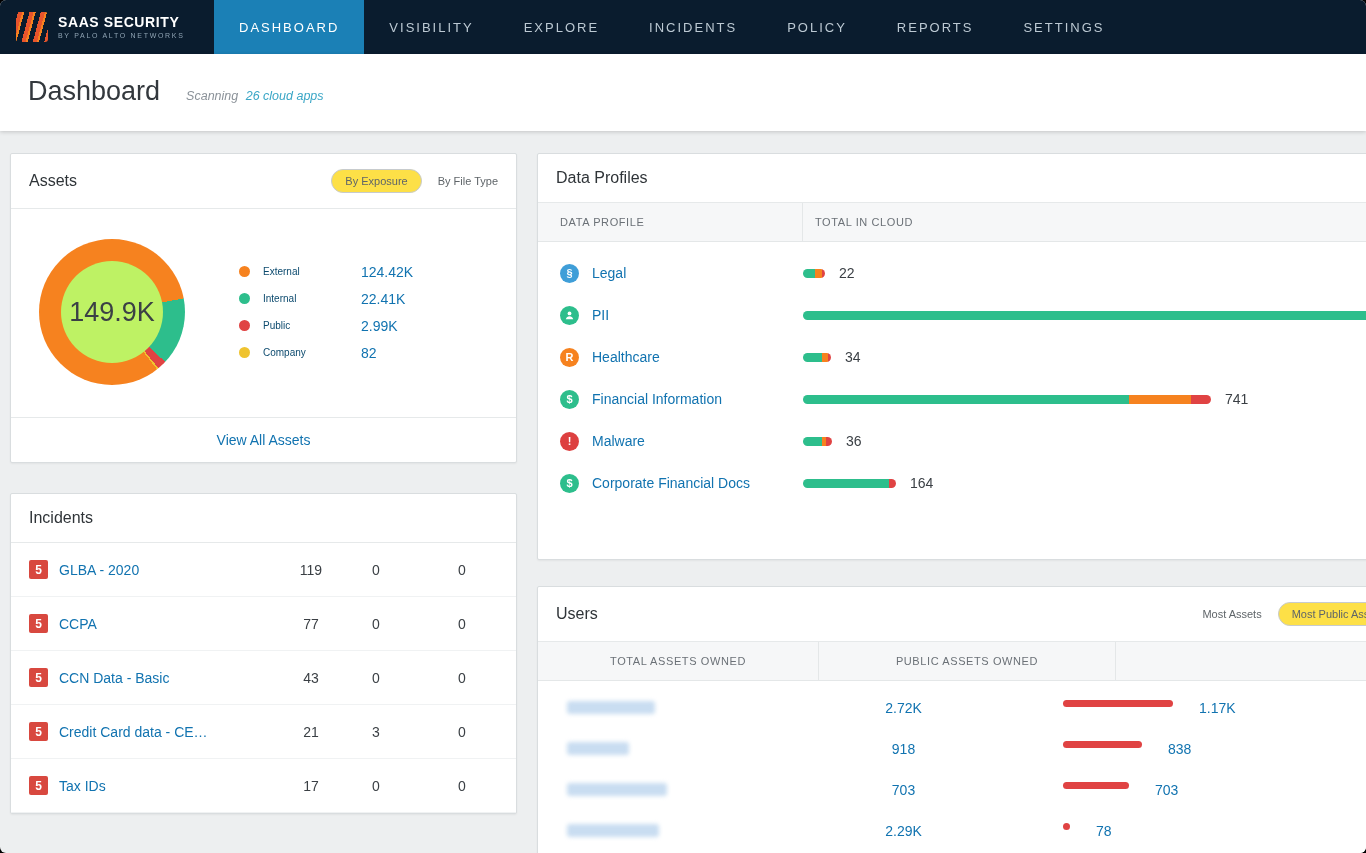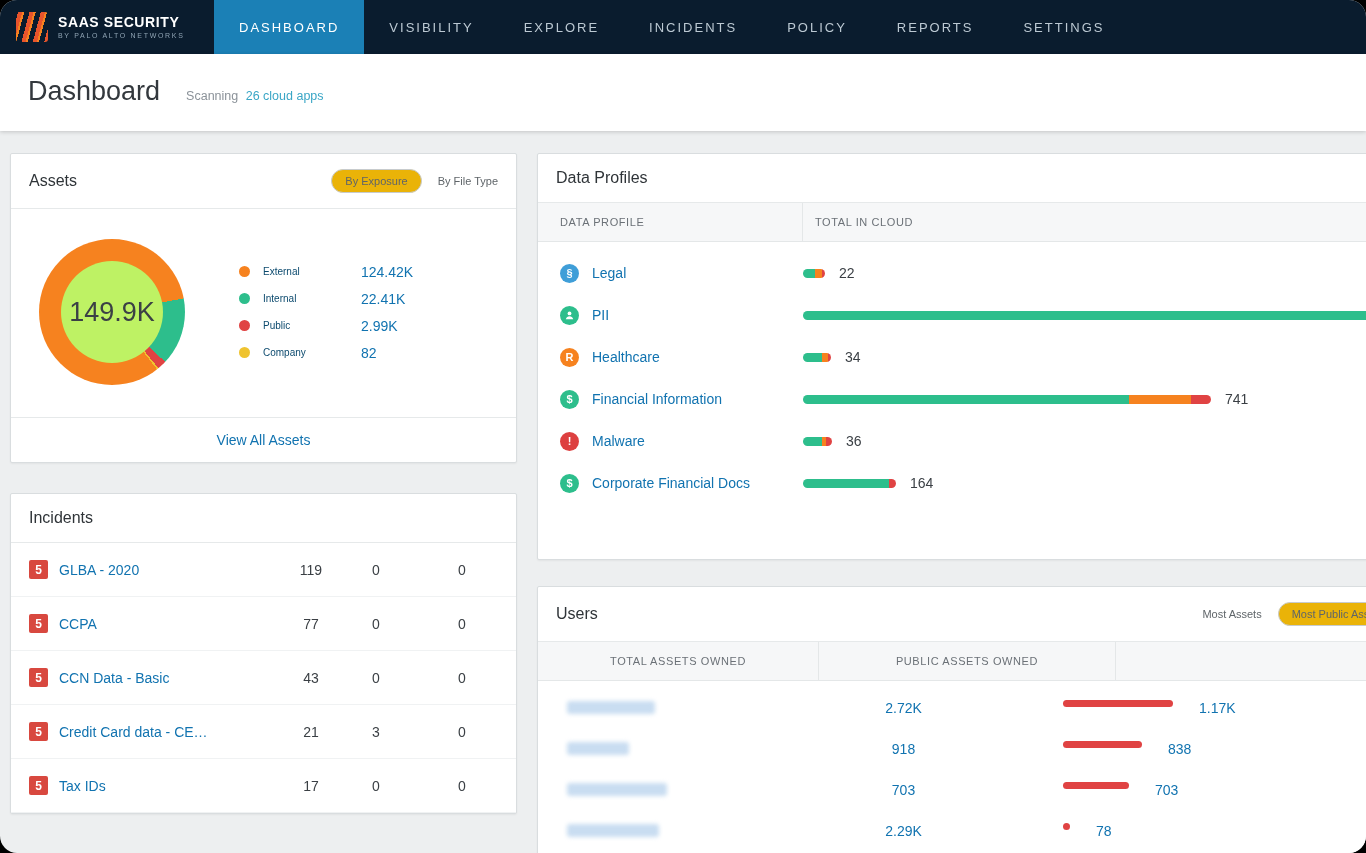--- a/index.html
+++ b/index.html
@@ -1,50 +1,50 @@
 <!DOCTYPE html>
 <html><head>
 <meta charset="utf-8">
 <style>
   * { box-sizing: border-box; margin: 0; padding: 0; }
   html,body { background:#000; }
   body { font-family:"Liberation Sans","DejaVu Sans",sans-serif; }
   .window { width:1366px; height:853px; margin:0 auto; background:#edeff0;
-            border-radius:17px; overflow:hidden; display:flex; flex-direction:column; }
+            border-radius:6px; overflow:hidden; display:flex; flex-direction:column; }
 
   
   .navbar { height:54px; flex:0 0 54px; background:#0a1c2e; display:flex; align-items:stretch; }
   .brand { display:flex; align-items:center; gap:10px; padding:0 20px 0 16px; min-width:214px; }
   .logo { width:32px; height:30px; border-radius:3px;
           background:repeating-linear-gradient(105deg,#0a1c2e 0 2px,#e8542c 2px 6px,#f6821f 6px 8px,#0a1c2e 8px 11px); }
   .brand-name { font-size:14px; font-weight:bold; color:#fff; letter-spacing:.6px; line-height:1.1; }
   .brand-sub { font-size:7px; color:#8fa3b3; letter-spacing:1.7px; margin-top:2px; }
   .nav-items { display:flex; }
   .nav-item { display:flex; align-items:center; padding:0 25px; font-size:13px;
               letter-spacing:2px; color:#bcc9d3; cursor:pointer; white-space:nowrap; }
   .nav-item.active { background:#1b80b6; color:#fff; }
 
   
   .page-header { background:#fff; padding:22px 28px 24px; display:flex; align-items:baseline;
                  gap:26px; box-shadow:0 1px 4px rgba(0,0,0,.18); position:relative; z-index:2; }
   .page-title { font-size:27px; color:#33383d; font-weight:400; }
-  .scanning { font-size:12.5px; color:#8b9299; }
+  .scanning { font-style:italic; font-size:12.5px; color:#8b9299; }
   .scanning-link { color:#3aa6c6; cursor:pointer; margin-left:4px; }
 
   
   .content { flex:1; overflow:hidden; display:flex; gap:20px; padding:22px 10px 0; }
   .col-left { flex:0 0 507px; }
   .col-right { flex:0 0 880px; }
   .card { background:#fff; border:1px solid #d9dddf; border-radius:2px; box-shadow:0 1px 2px rgba(0,0,0,.05); }
   .card-header { display:flex; align-items:center; justify-content:space-between;
                  padding:15px 18px; border-bottom:1px solid #e6e9ea; }
   .card-title { font-size:16px; color:#2f3438; font-weight:400; }
   .pills { display:flex; align-items:center; gap:16px; }
   .pill { font-size:11px; color:#5f6569; cursor:pointer; white-space:nowrap; }
-  .pill.selected { background:#eab308; border:1px solid #c7cbcd; border-radius:13px; padding:5px 13px; }
+  .pill.selected { background:#fde047; border:1px solid #c7cbcd; border-radius:13px; padding:5px 13px; }
 
   
   .card-assets { margin-bottom:30px; }
   .assets-body { display:flex; align-items:center; padding:30px 20px 32px 28px; }
   .donut-wrap { position:relative; width:146px; height:146px; flex:0 0 146px; }
   .donut { width:146px; height:146px; border-radius:50%; }
   .donut-hole { position:absolute; inset:22px; background:#bef264; border-radius:50%;
                 display:flex; align-items:center; justify-content:center;
                 font-size:27px; color:#3b4045; }
   .legend { margin-left:54px; }

